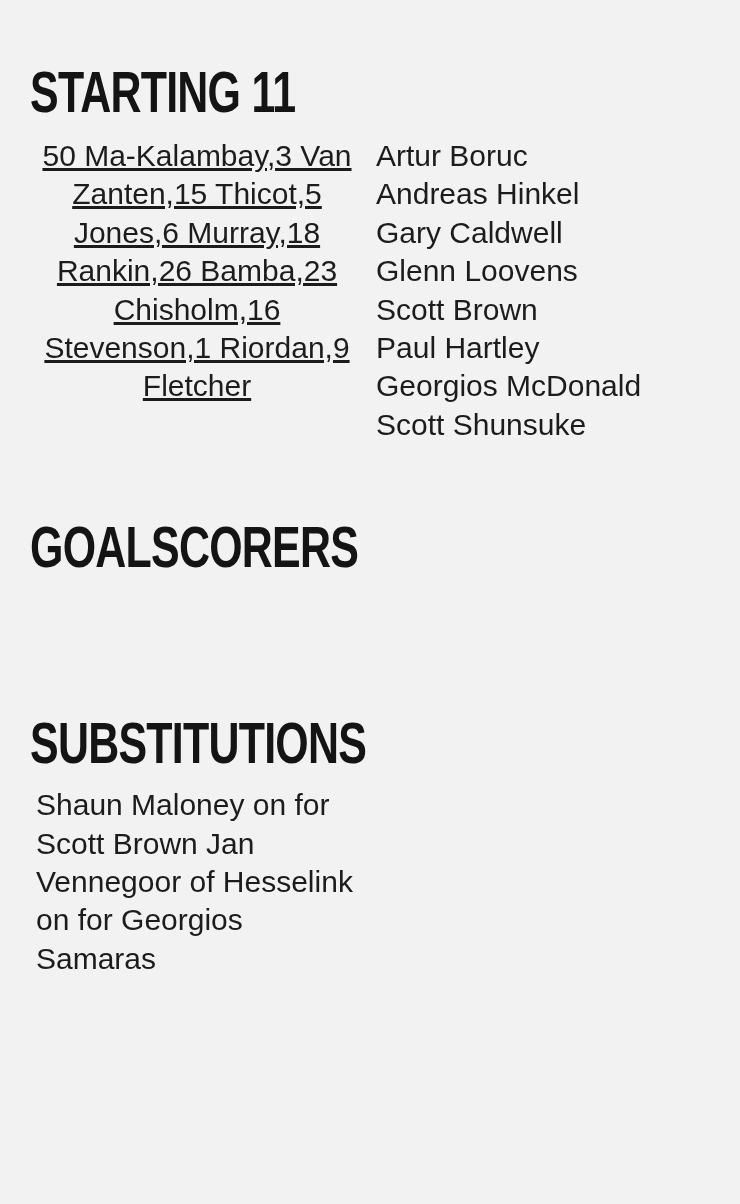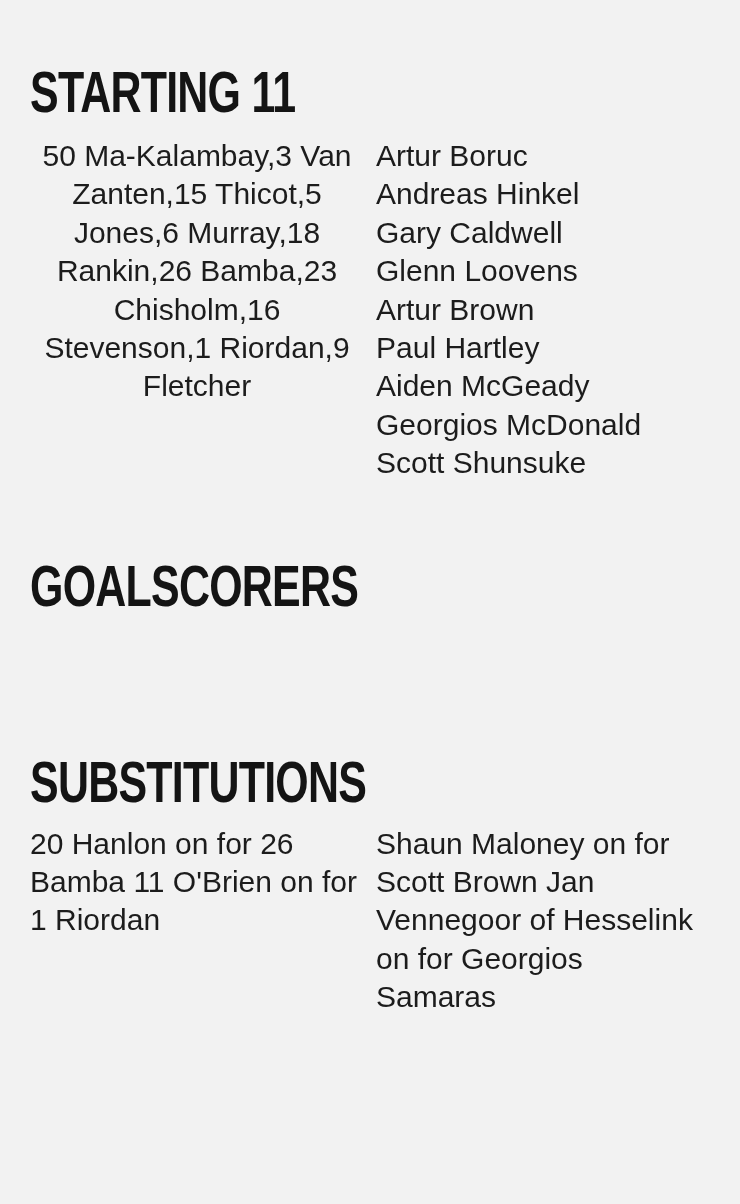--- a/index.html
+++ b/index.html
@@ -51,20 +51,21 @@
     width: 50%;
     box-sizing: border-box;
     text-align: left;
     font-size: 30px;
     line-height: 1.28;
     color: #1c1c1c;
     font-family: "Liberation Sans", sans-serif;
   }
   .col-left {
     padding-right: 6px;
+    text-decoration: underline;
   }
   .col-right {
     padding-left: 6px;
   }
   .lineup-left {
     text-align: center;
   }
   .entry {
     display: block;
   }
@@ -81,39 +82,37 @@
 
   <div class="section-title title-starting">STARTING 11</div>
 
   <div class="two-col lineup-block">
     <div class="col col-left lineup-left">50 Ma-Kalambay,3 Van Zanten,15 Thicot,5 Jones,6 Murray,18 Rankin,26 Bamba,23 Chisholm,16 Stevenson,1 Riordan,9 Fletcher</div>
     <div class="col col-right">
       <span class="entry">Artur Boruc</span>
       <span class="entry">Andreas Hinkel</span>
       <span class="entry">Gary Caldwell</span>
       <span class="entry">Glenn Loovens</span>
-      <span class="entry">Artur Brown</span>
+      <span class="entry">Scott Brown</span>
       <span class="entry">Paul Hartley</span>
-      <span class="entry">Aiden McGeady</span>
       <span class="entry">Georgios McDonald</span>
       <span class="entry">Scott Shunsuke</span>
     </div>
   </div>
 
   <div class="spacer-after-starting"></div>
 
   <div class="section-title title-goalscorers">GOALSCORERS</div>
 
   <div class="two-col goalscorers-body">
     <div class="col col-left"></div>
     <div class="col col-right"></div>
   </div>
 
   <div class="spacer-after-goalscorers"></div>
 
   <div class="section-title title-subs">SUBSTITUTIONS</div>
 
   <div class="two-col subs-body">
-    <div class="col col-left">20 Hanlon on for 26 Bamba 11 O'Brien on for 1 Riordan</div>
     <div class="col col-right">Shaun Maloney on for Scott Brown Jan Vennegoor of Hesselink on for Georgios Samaras</div>
   </div>
 
 </div>
 
 </body></html>

